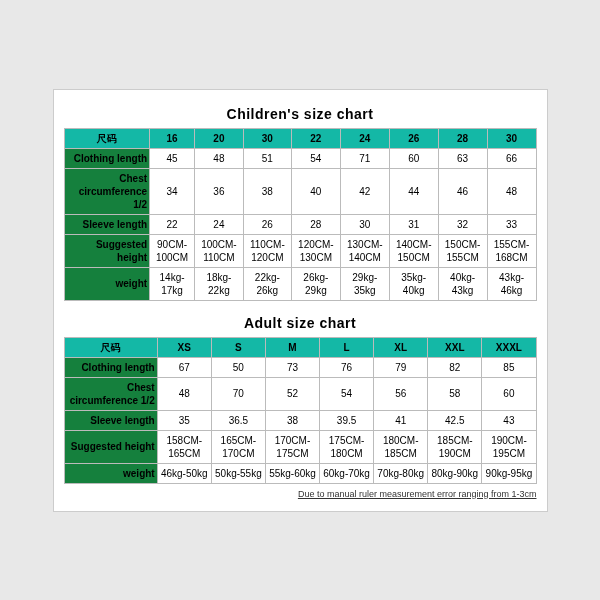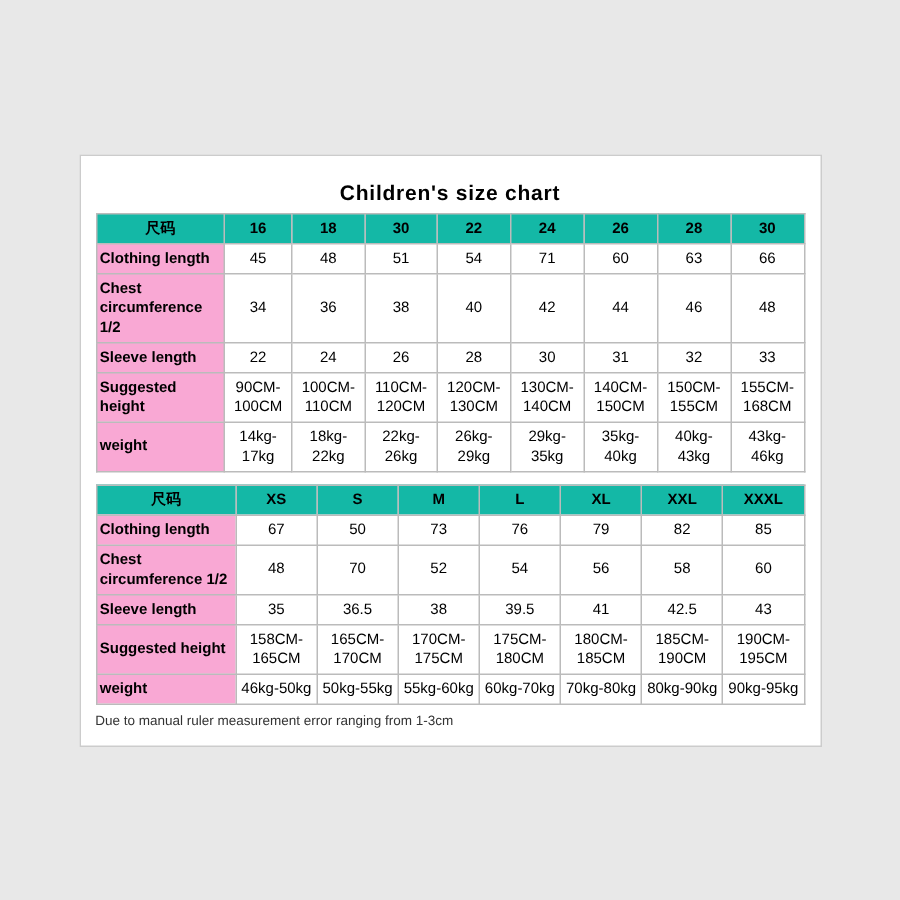--- a/index.html
+++ b/index.html
@@ -35,45 +35,46 @@
       text-align: center;
       padding: 3px 2px;
       line-height: 1.3;
     }
     th {
       background-color: #14b8a6;
       font-weight: bold;
     }
     .row-header {
       font-weight: bold;
-      background-color: #f9a8d4;
-      text-align: left;
+      background-color: #15803d;
+      text-align: right;
     }
     .note {
-      text-align: left;
+      text-align: right;
       font-size: 9px;
       padding: 5px 0 2px 0;
       color: #333;
+      text-decoration: underline;
     }
     .spacer {
       height: 8px;
     }
   </style>
 </head>
 <body>
 
 <div class="chart-container">
 
   <div class="section-title">Children's size chart</div>
   <table>
     <thead>
       <tr id="children-header-row">
           <th>尺码</th>
           <th>16</th>
-          <th>18</th>
+          <th>20</th>
           <th>30</th>
           <th>22</th>
           <th>24</th>
           <th>26</th>
           <th>28</th>
           <th>30</th>
         </tr>
     </thead>
     <tbody id="children-tbody">
         <tr>
@@ -129,20 +130,21 @@
           <td>29kg-35kg</td>
           <td>35kg-40kg</td>
           <td>40kg-43kg</td>
           <td>43kg-46kg</td>
         </tr>
       </tbody>
   </table>
 
   <div class="spacer"></div>
 
+  <div class="section-title">Adult size chart</div>
   <table>
     <thead>
       <tr id="adult-header-row">
           <th>尺码</th>
           <th>XS</th>
           <th>S</th>
           <th>M</th>
           <th>L</th>
           <th>XL</th>
           <th>XXL</th>

